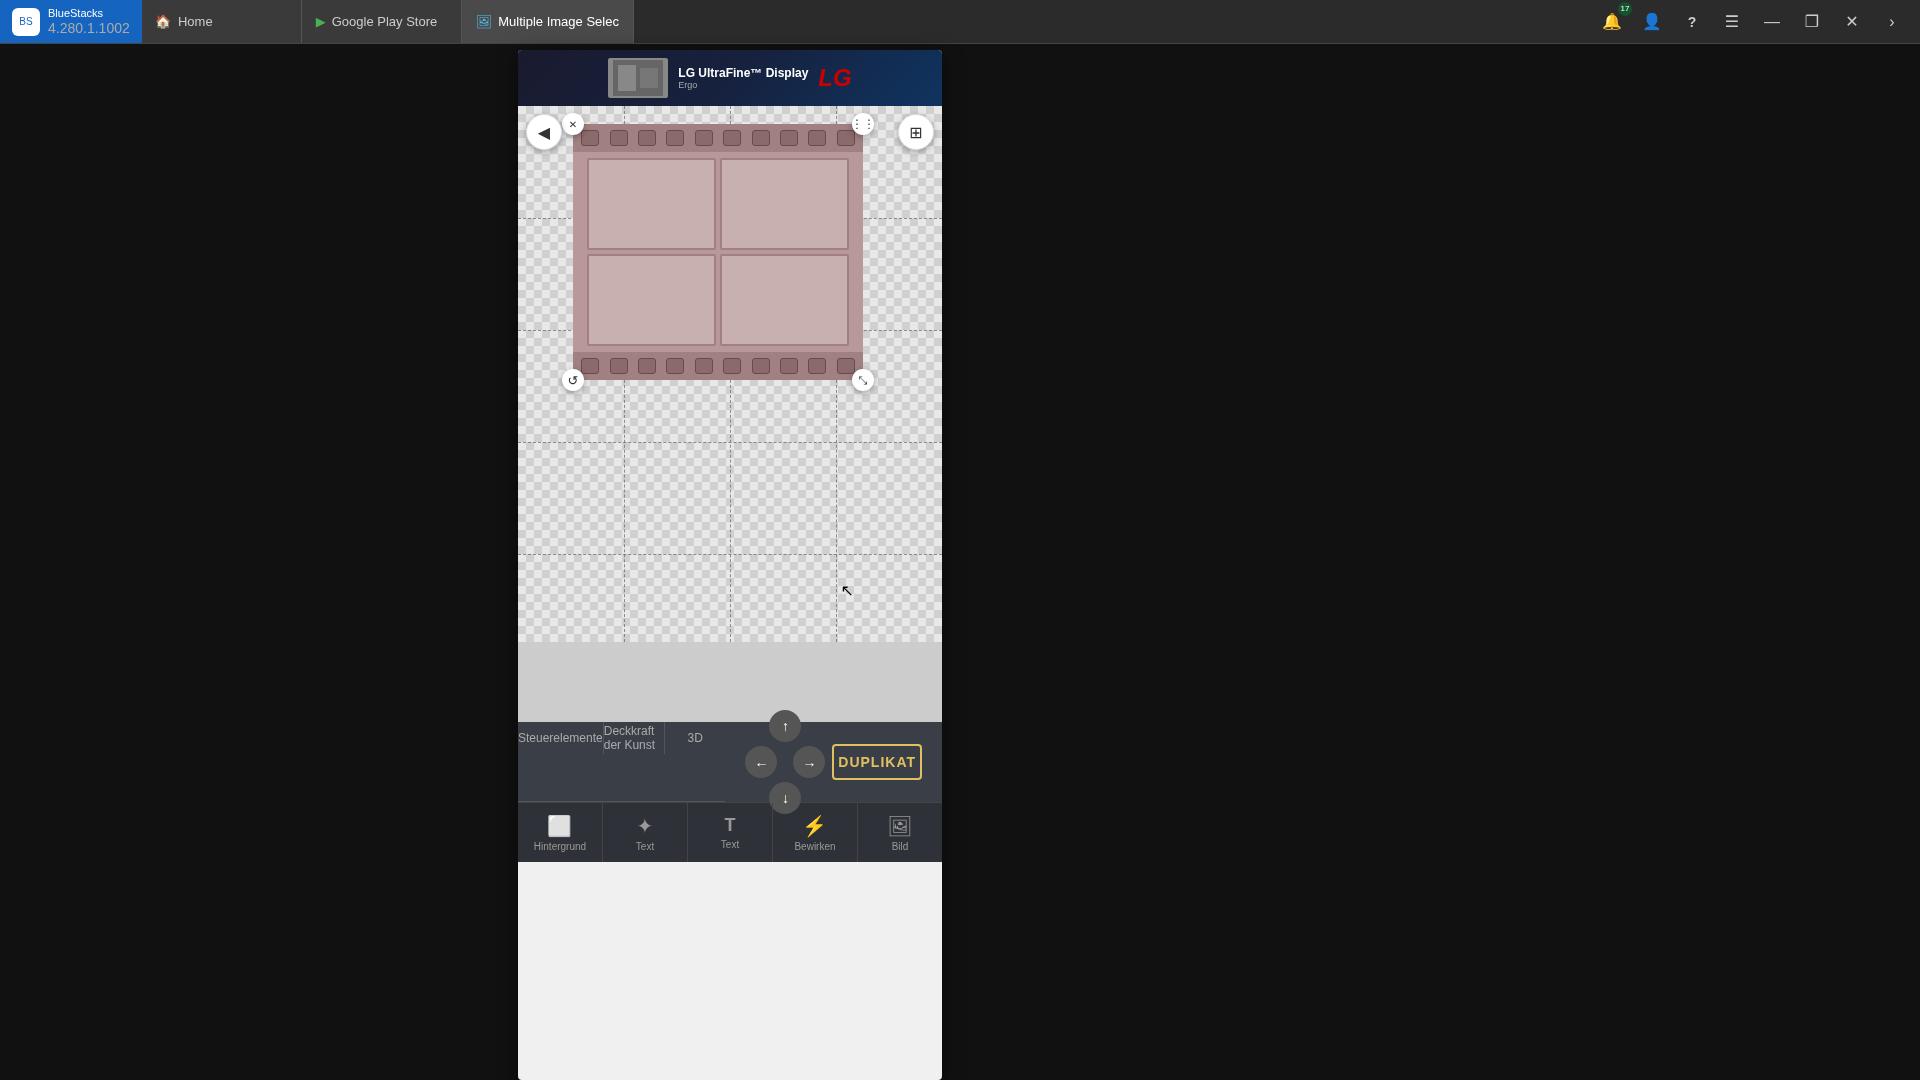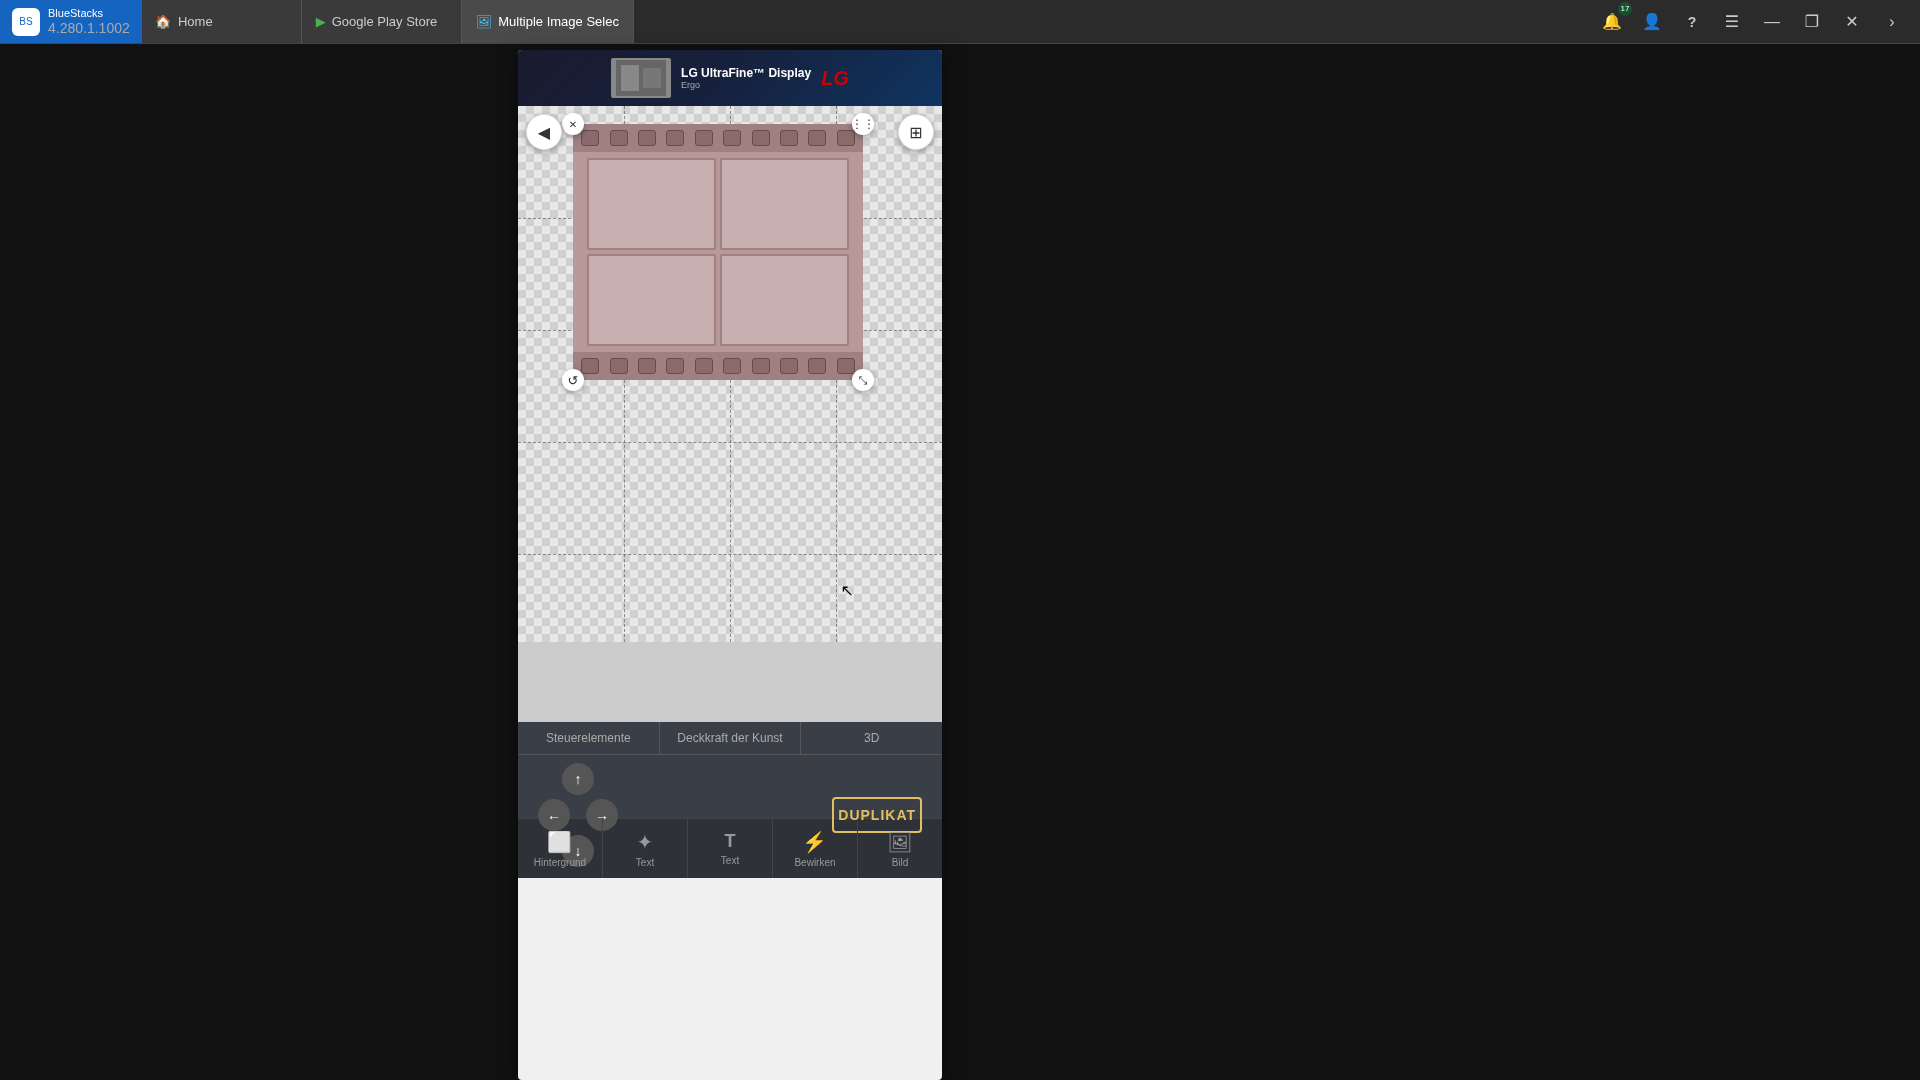--- a/index.html
+++ b/index.html
@@ -145,21 +145,21 @@
       background: #c8b0b0; border: 2px solid #a08080; border-radius: 2px;
     }
 
     
     .bottom-gray {
       height: 80px; background: #ccc;
     }
 
     
     .bottom-controls {
-      height: 96px; background: #3a3f47; display: flex; flex-direction: column;
+      height: 80px; background: #3a3f47; display: flex; flex-direction: row;
     }
     .bottom-tabs {
       display: flex; border-bottom: 1px solid #555;
     }
     .bottom-tab {
       flex: 1; height: 32px; display: flex; align-items: center; justify-content: center;
       color: #aaa; font-size: 12px; cursor: pointer; border-right: 1px solid #555;
     }
     .bottom-tab:last-child { border-right: none; }
 
@@ -272,21 +272,21 @@
           <svg width="50" height="36" viewBox="0 0 50 36">
             <rect width="50" height="36" fill="#666"></rect>
             <rect x="5" y="5" width="18" height="26" fill="#888"></rect>
             <rect x="27" y="8" width="18" height="20" fill="#777"></rect>
           </svg>
         </div>
         <div>
           <div style="color:white;font-size:12px;font-weight:600;">LG UltraFine™ Display</div>
           <div style="color:#aaa;font-size:9px;">Ergo</div>
         </div>
-        <div style="color:#c00;font-size:20px;font-weight:900;font-style:italic;text-align:center;">LG</div>
+        <div style="color:#c00;font-size:24px;font-weight:900;font-style:italic;text-align:center;">LG</div>
       </div>
     </div>
 
     <div class="canvas-area">
 
       <div class="grid-line-h" style="top: 112px;"></div>
       <div class="grid-line-h" style="top: 224px;"></div>
       <div class="grid-line-h" style="top: 336px;"></div>
       <div class="grid-line-h" style="top: 448px;"></div>
 

